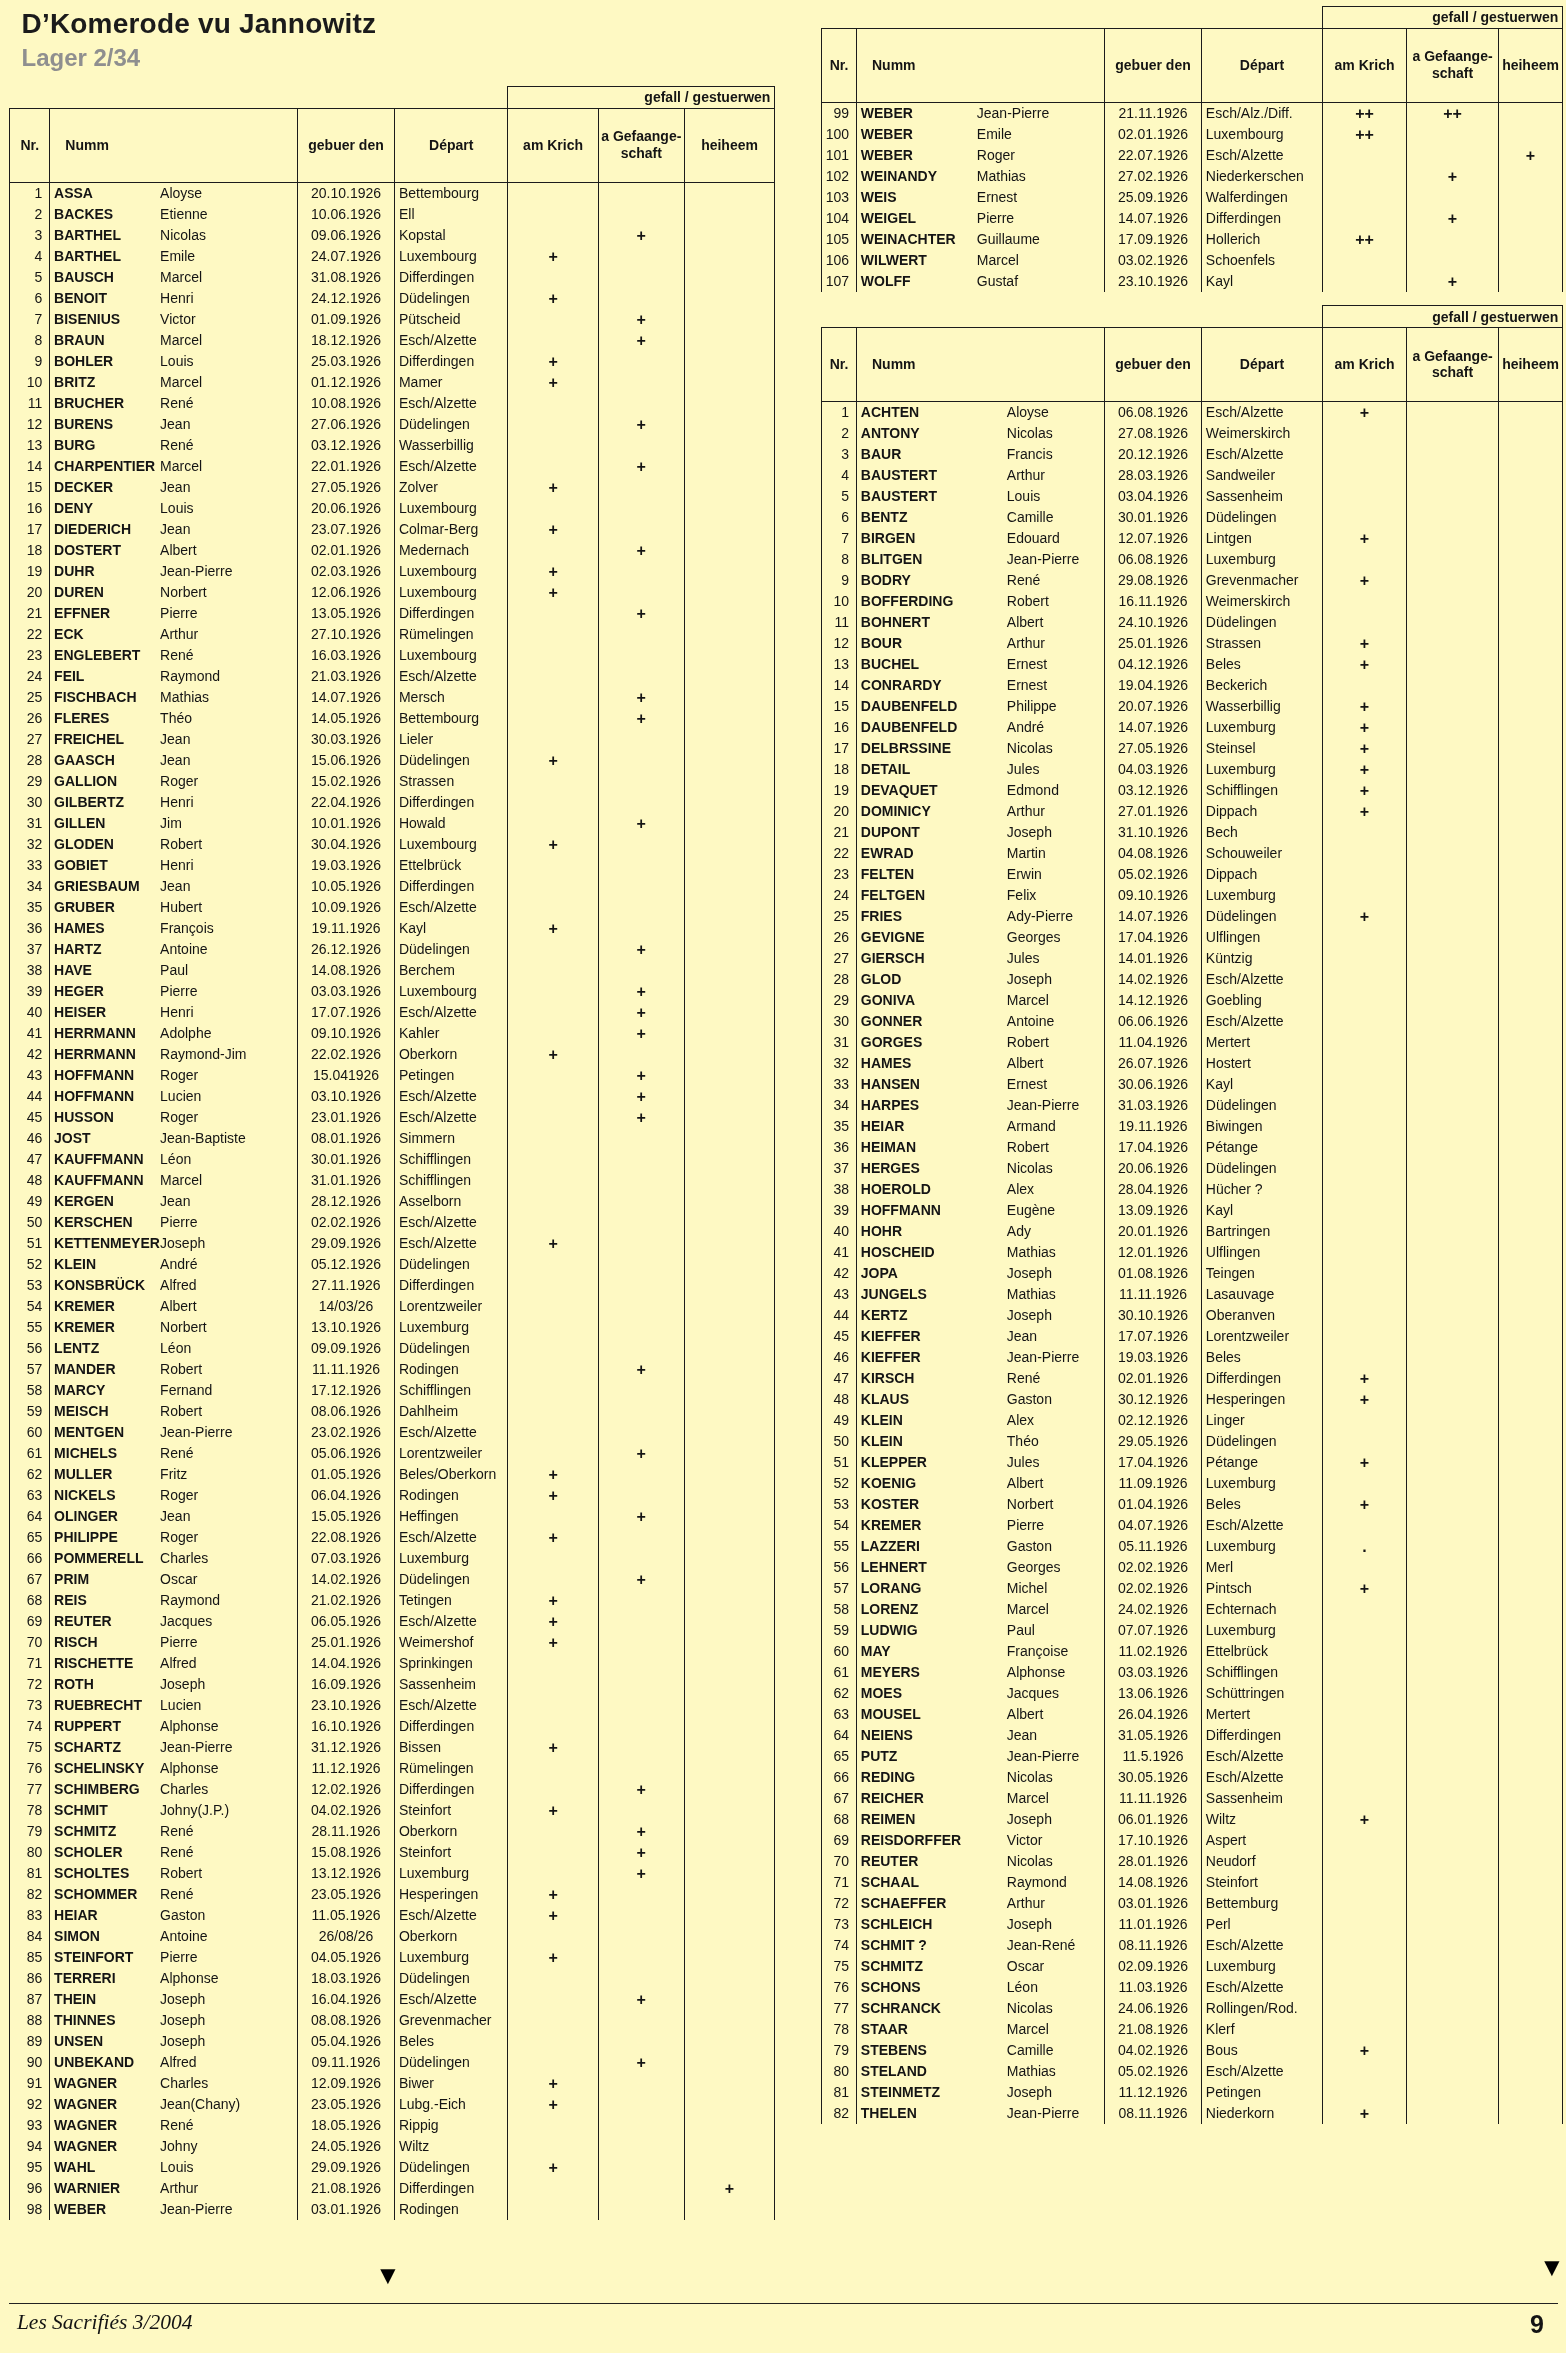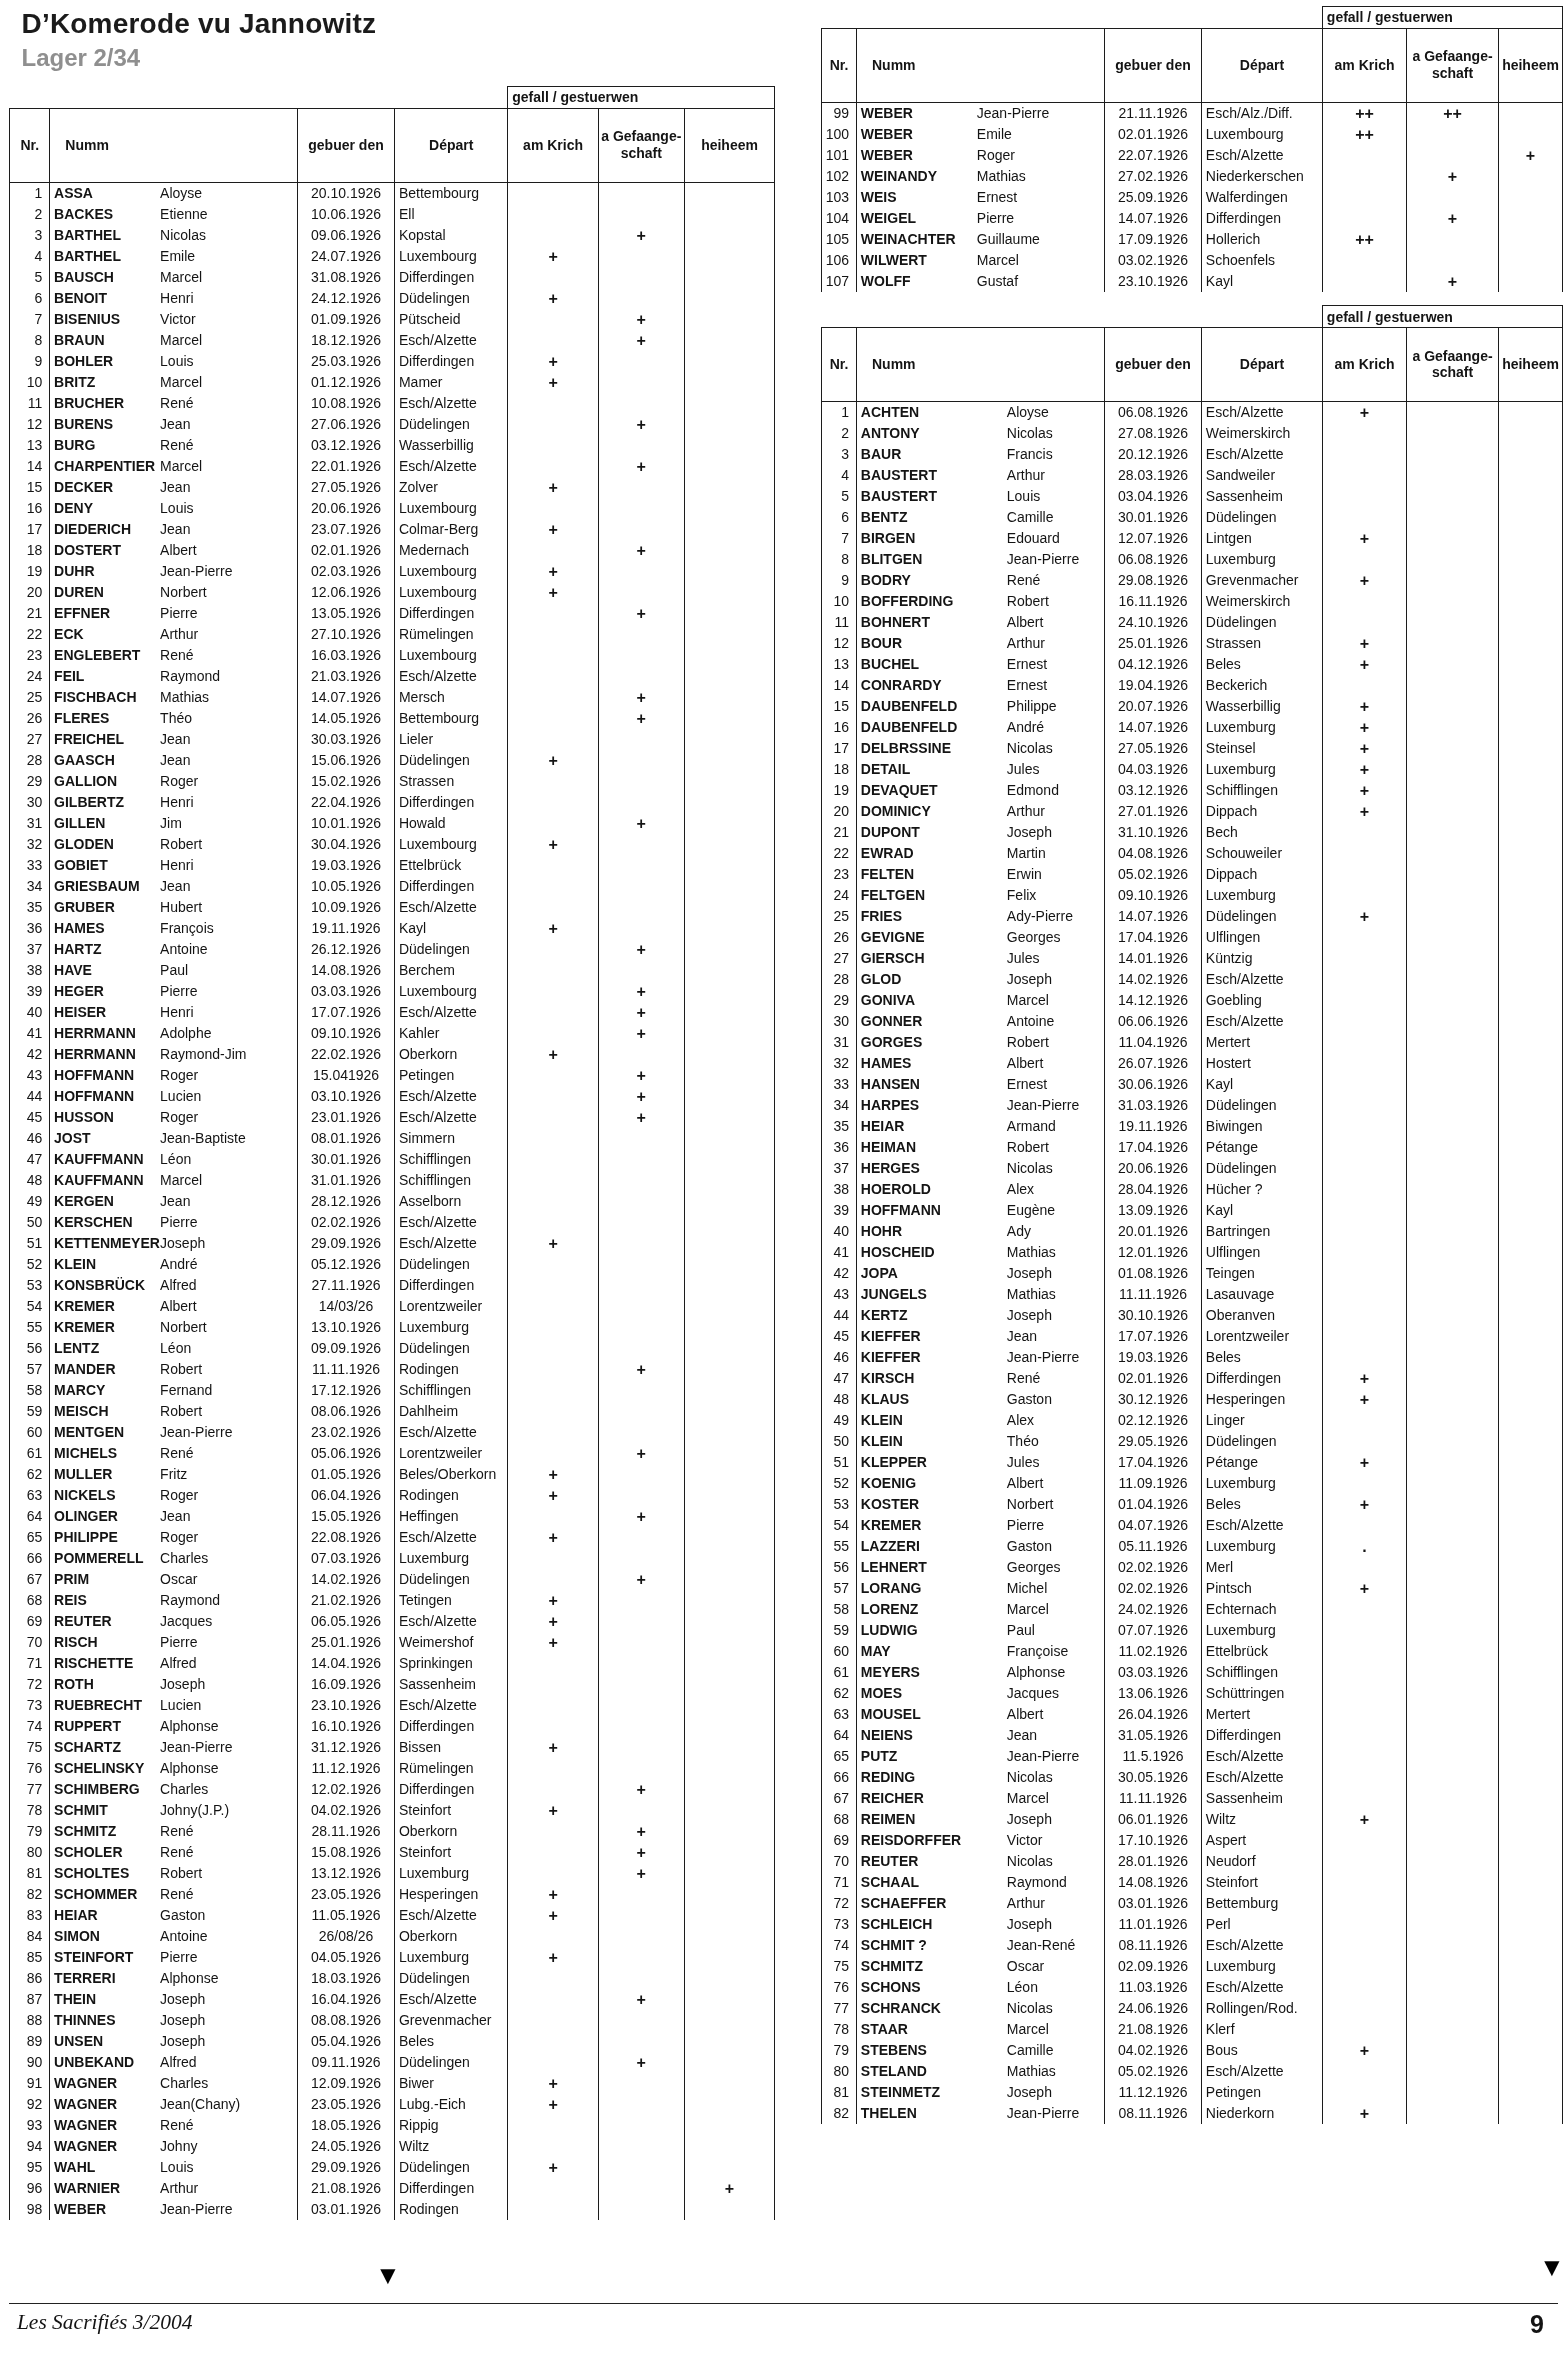--- a/index.html
+++ b/index.html
@@ -1,37 +1,37 @@
 <!DOCTYPE html>
 <html style="font-size:12.3px"><head>
 <meta charset="utf-8">
 <style>
   * { box-sizing: border-box; }
   html,body { margin:0; padding:0; background:#d8d5cf; }
   .page {
     position:relative; width:1567px; height:2354px;
-    background:#ffffff; color:#141414;
+    background:#fef9c3; color:#141414;
     font-family:"Liberation Sans", sans-serif;
     overflow:hidden;
   }
   .section-title { font-size:28px; font-weight:bold; letter-spacing:0.2px; margin:0; color:#1b1b1b; }
   .section-sub   { font-size:24px; font-weight:bold; color:#8f8f8f; margin:4.6px 0 0 0; white-space:pre; }
 
   .col-left  { position:absolute; left:9.2px;  top:7.7px; width:766px; }
   .col-right { position:absolute; left:821px; top:6.1px;  width:742px; }
   .col-left .head-block { margin-left:12.3px; }
   .pinne-head { margin-top:41px; margin-left:3.1px; }
 
   table { border-collapse:collapse; table-layout:fixed; width:100%; margin-top:13.8px; }
   .col-right table.t-cont { margin-top:0; }
   th, td { padding:0 3.8px; font-size:14px; overflow:hidden; white-space:nowrap; }
 
   thead .band th.gefall {
     border:1.5px solid #1c1c1c; height:21.5px; font-weight:bold;
-    text-align:left; font-size:14px;
+    text-align:right; font-size:14px;
   }
   thead .band th.noborder { border:none; background:transparent; }
   thead .cols th {
     border:1.5px solid #1c1c1c; height:74px; font-weight:bold;
     text-align:center; white-space:normal; line-height:1.2; padding:0 2.3px;
   }
   thead .cols th.h-numm { text-align:left; padding-left:15px; }
 
   tbody td {
     border-left:1.5px solid #1c1c1c; border-right:1.5px solid #1c1c1c;

